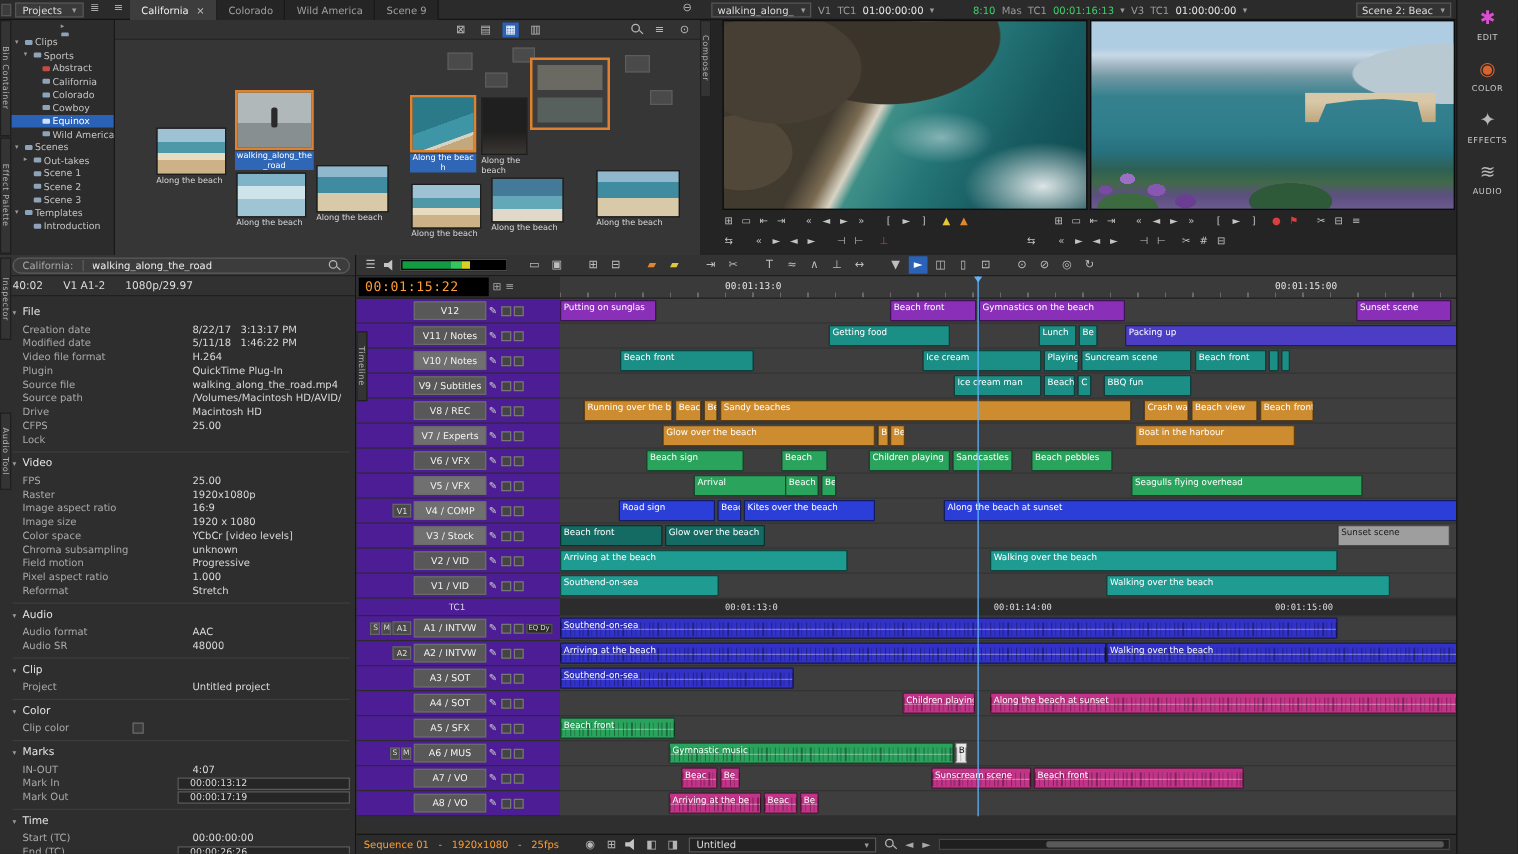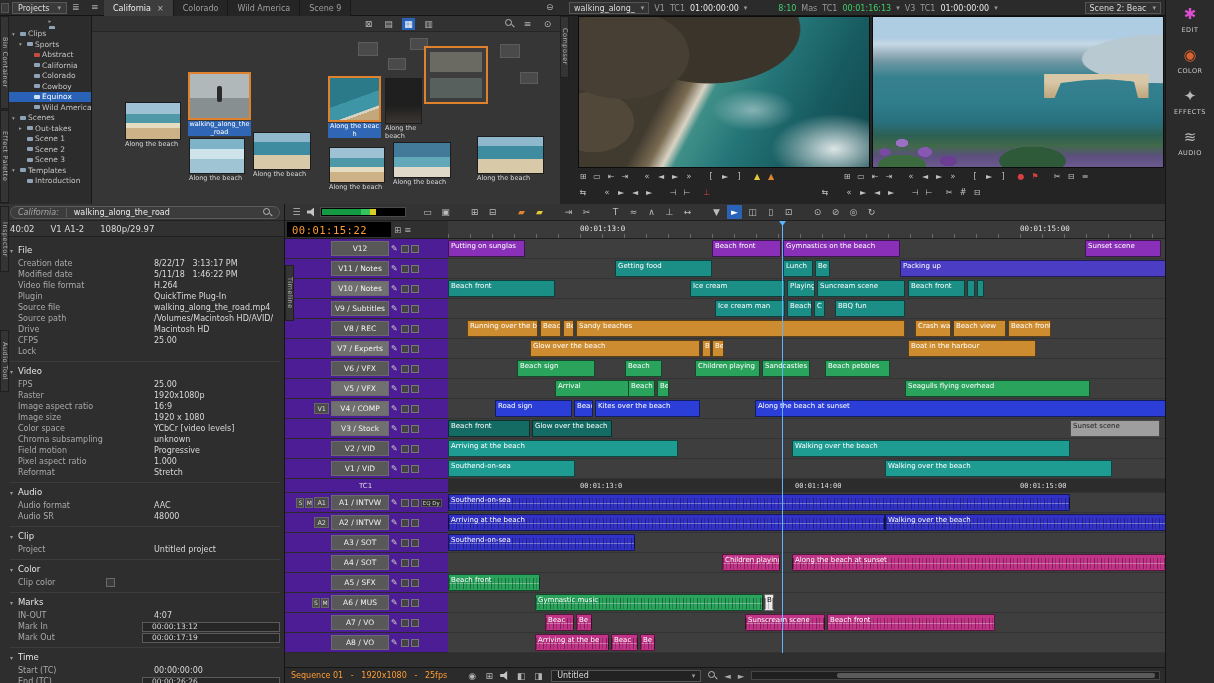--- a/index.html
+++ b/index.html
@@ -91,21 +91,21 @@
 
 .rtoolbar{position:absolute;left:1165px;top:0;width:49px;height:683px;background:#2b2b2b;border-left:1px solid #141414;display:flex;flex-direction:column;align-items:center;padding-top:6px;gap:13px;z-index:40;}
 .rtitem{display:flex;flex-direction:column;align-items:center;gap:4px;}
 .rticon{font-size:15px;line-height:16px;}
 .rtlabel{font-size:6.5px;color:#c8c8c8;letter-spacing:.5px;}
 
 
 .insp{position:absolute;left:0;top:204px;width:285px;height:479px;background:#2e2e2e;border-right:1px solid #141414;overflow:hidden;}
 .isearch{height:17px;display:flex;align-items:center;padding:2px 4px 2px 10px;background:#353535;border-bottom:1px solid #222;}
 .sbox{flex:1;height:13px;background:#3c3c3c;border:1px solid #5c5c5c;border-radius:7px;display:flex;align-items:center;font-size:8px;padding:0 7px;gap:7px;}
-.sctx{color:#a8a8a8;font-style:italic;}
+.sctx{color:#a8a8a8;}
 .sdiv{width:1px;height:9px;background:#5c5c5c;}
 .sqry{color:#ececec;flex:1;white-space:nowrap;overflow:hidden;}
 .mag{position:relative;width:9px;height:9px;flex:0 0 auto;}
 .mag::before{content:"";position:absolute;left:0;top:0;width:5px;height:5px;border:1px solid #b8b8b8;border-radius:50%;}
 .mag::after{content:"";position:absolute;left:5.5px;top:6px;width:3.5px;height:1px;background:#b8b8b8;transform:rotate(45deg);}
 .imeta{height:16px;display:flex;gap:16px;font-size:8.5px;color:#dcdcdc;padding:0 10px;align-items:center;border-bottom:1px solid #202020;background:#313131;}
 .isections{position:absolute;left:0;top:34px;right:0;bottom:0;overflow:hidden;padding:3px 4px 0 10px;font-size:8px;}
 .isec{padding:2px 0 4px 0;}
 .isec + .isec{border-top:1px solid #3c3c3c;}
 .ihead{display:flex;gap:5px;color:#e4e4e4;font-size:8.5px;padding:2px 0 3px 0;align-items:center;}
@@ -143,21 +143,21 @@
 .tboxes{display:flex;gap:2px;margin-left:3px;}
 .tbox{width:8px;height:8px;border:1px solid #777;background:#444;}
 .badge{font-size:5.5px;color:#ddd;margin-left:2px;background:#2a2a2a;border:1px solid #555;padding:0 1px;white-space:nowrap;}
 .tcnamel{font-size:7px;color:#ddd;margin-left:28px;}
 .clips{position:absolute;left:163px;top:0;right:0;bottom:0;background:#3e3e3e;border-bottom:1px solid #333;overflow:hidden;}
 .trackrow.tc .clips{background:#2c2c2c;}
 .tclabel{position:absolute;top:3px;font-size:7px;color:#dedede;font-family:"DejaVu Sans Mono",monospace;}
 .clip{position:absolute;top:1px;bottom:1px;font-size:7px;line-height:8px;color:#fff;overflow:hidden;white-space:nowrap;padding:1px 2px;border:1px solid rgba(0,0,0,.55);border-radius:1px;}
 .clip.audio{background-image:repeating-linear-gradient(90deg,rgba(0,0,0,.35) 0 1px,rgba(0,0,0,0) 1px 3px,rgba(0,0,0,.2) 3px 4px,rgba(0,0,0,0) 4px 7px),linear-gradient(rgba(255,255,255,.35),rgba(255,255,255,.35));background-size:100% 72%,100% 1px;background-position:0 70%,0 55%;background-repeat:repeat-x,no-repeat;}
 .c-purple{background-color:#8a2fb8;}
-.c-teal{background-color:#1b8e85;}
+.c-teal{background-color:#1b8e85;margin-left:48px;}
 .c-tealdark{background-color:#136b64;}
 .c-indigo{background-color:#4b3ec5;}
 .c-orange{background-color:#cd8c2f;}
 .c-green{background-color:#2aa35d;}
 .c-blue{background-color:#2b3fd8;}
 .c-cyan{background-color:#1f9c92;}
 .c-gray{background-color:#9e9e9e;color:#1c1c1c;}
 .c-white{background-color:#e8e8e8;color:#111;}
 .c-ablue{background-color:#3232c8;}
 .c-apink{background-color:#c23488;}

